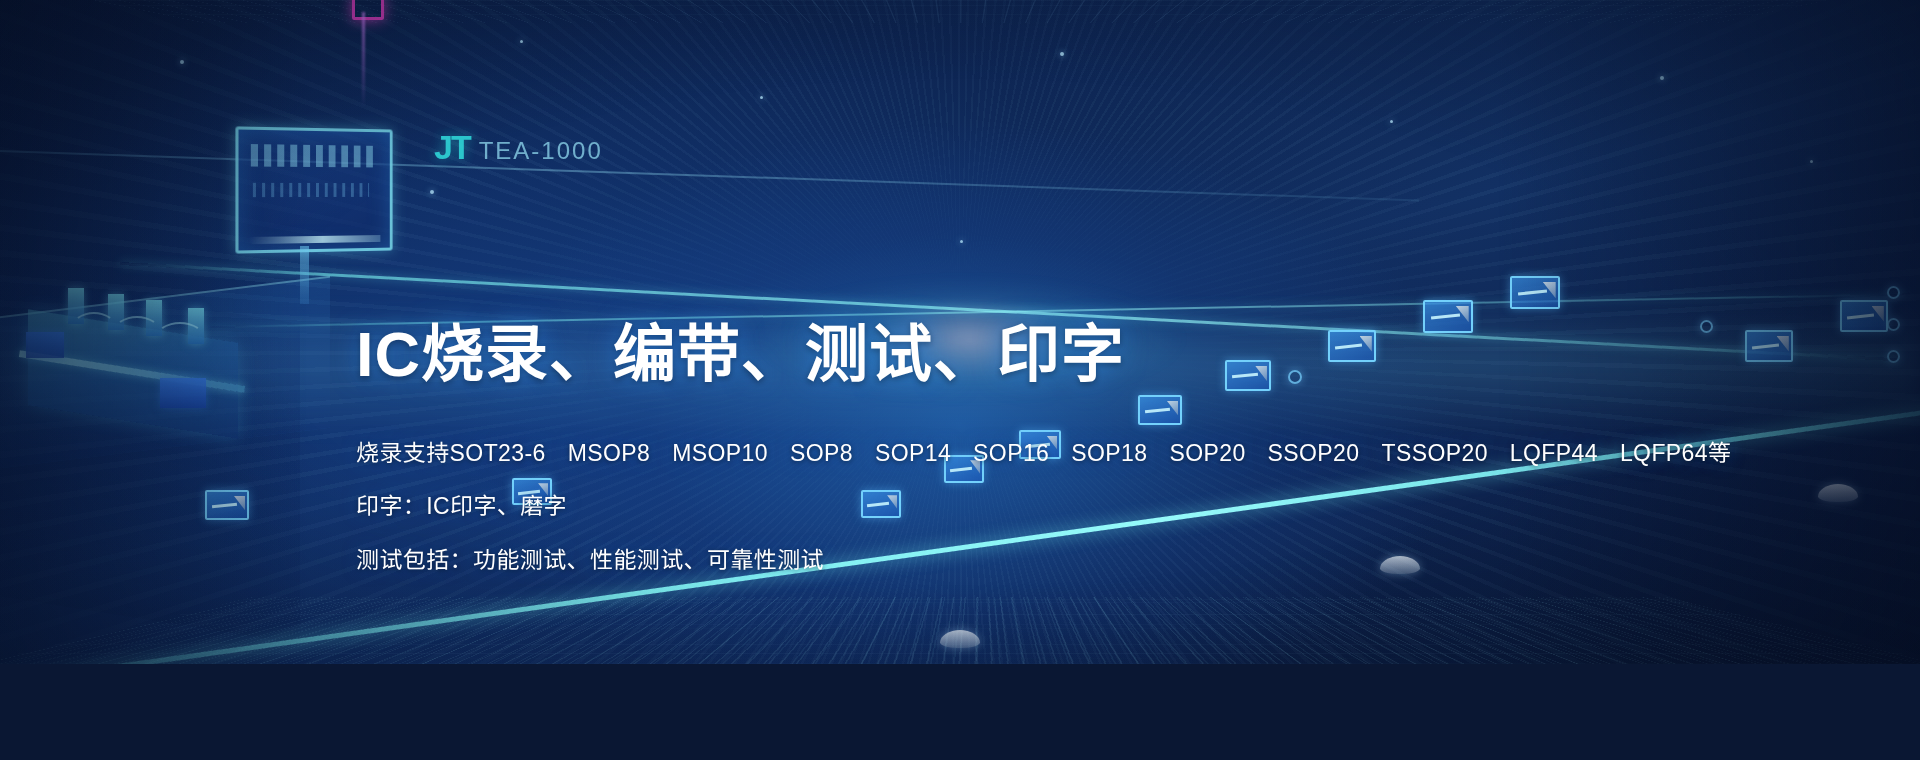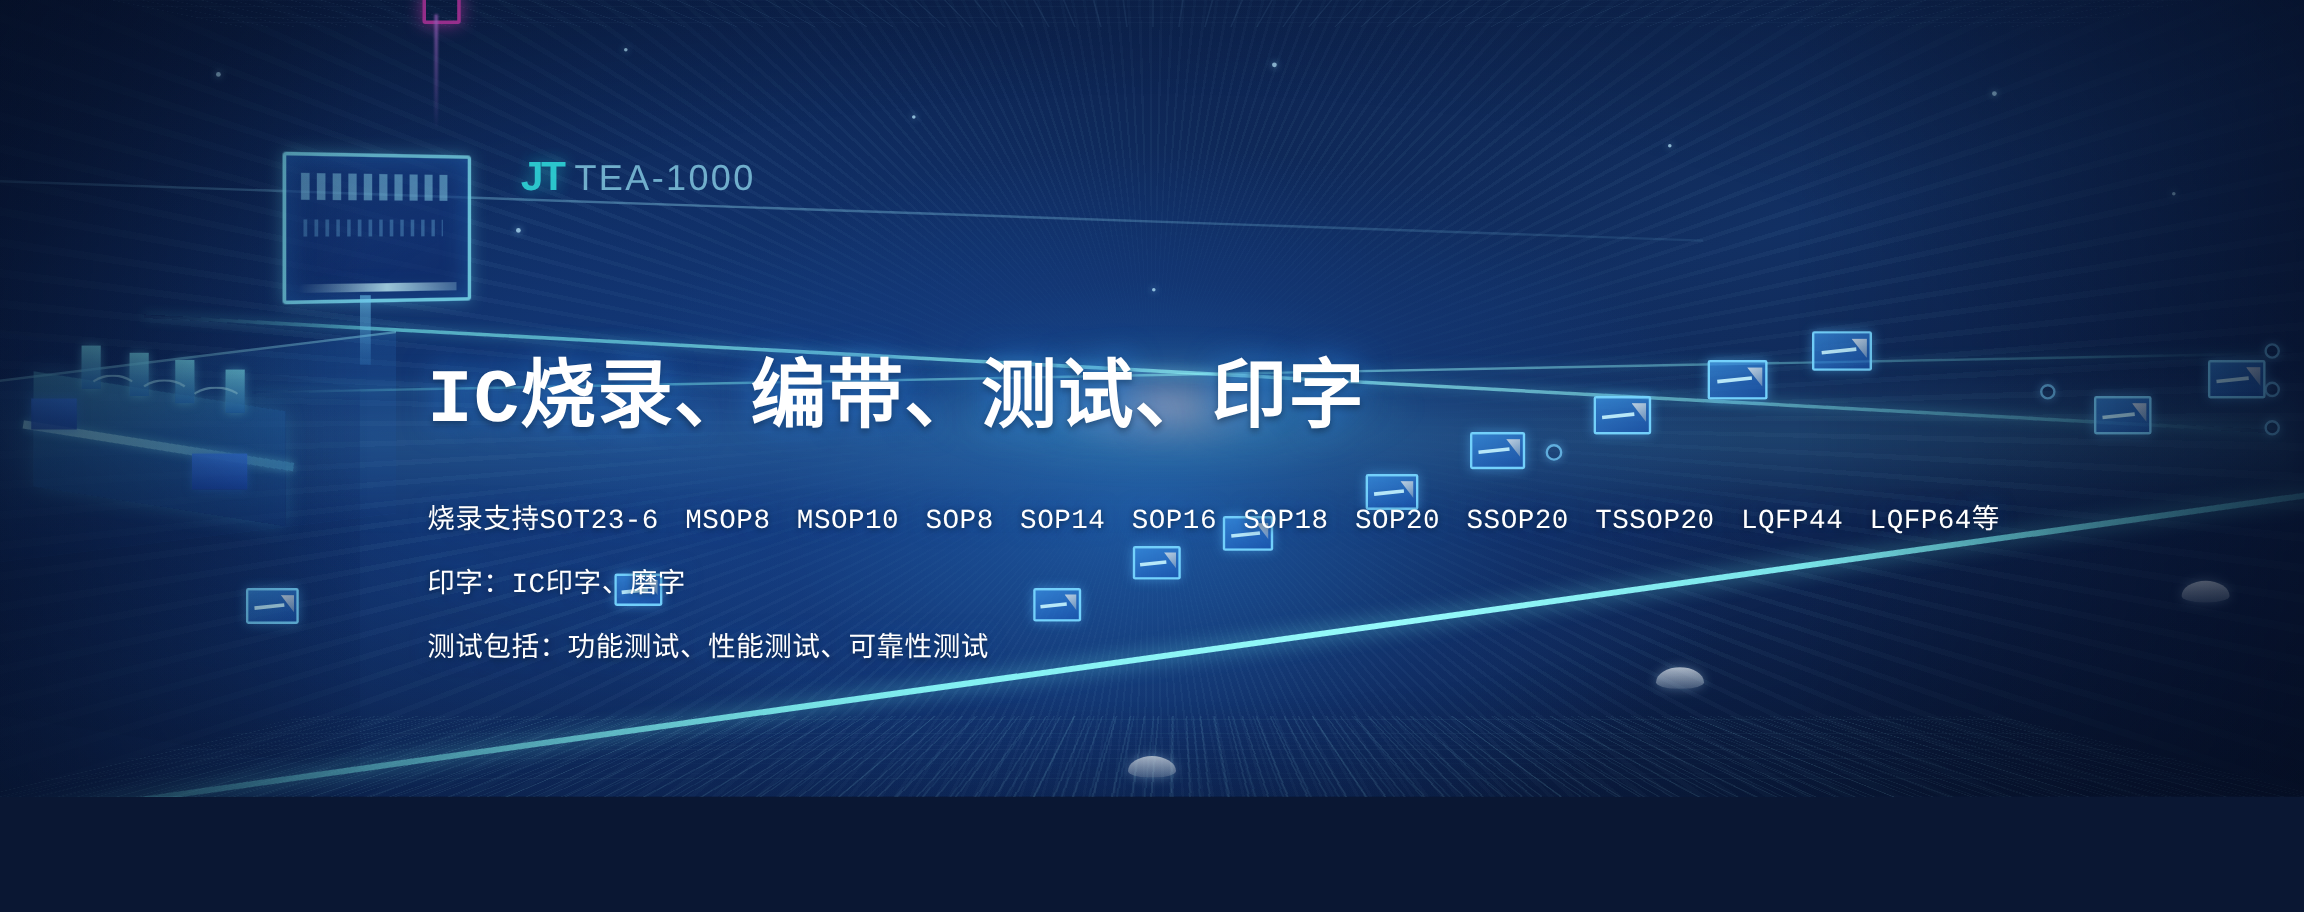--- a/index.html
+++ b/index.html
@@ -345,24 +345,23 @@
     background: linear-gradient(180deg, rgba(215,225,235,0.82), rgba(150,175,200,0.42));
     border-radius: 50% 50% 46% 46% / 70% 70% 30% 30%;
     box-shadow: 0 0 10px rgba(170,215,245,0.4);
   }
 
   
 
   .copy {
     position: absolute;
     left: 356px;
-    top: 302px;
+    top: 321px;
     width: 1280px;
     z-index: 6;
-    font-family: Liberation Mono, monospace;
   }
 
   .headline {
     margin: 0;
     font-size: 63px;
     line-height: 1.06;
     font-weight: 700;
     color: #ffffff;
     letter-spacing: 1px;
     text-shadow: 0 0 26px rgba(40,120,210,0.85), 0 2px 6px rgba(0,0,0,0.45);
@@ -402,21 +401,21 @@
     z-index: 5;
   }
   .brand-jt {
     font-size: 34px;
     font-weight: 700;
     color: #2fd6d8;
     letter-spacing: -2px;
     text-shadow: 0 0 12px rgba(45,210,215,0.55);
   }
   .brand-model {
-    font-size: 30px;
+    font-size: 24px;
     font-weight: 400;
     color: rgba(150,225,245,0.80);
     letter-spacing: 2px;
   }
 </style>
 </head>
 <body>
 
 <div class="banner">
 

